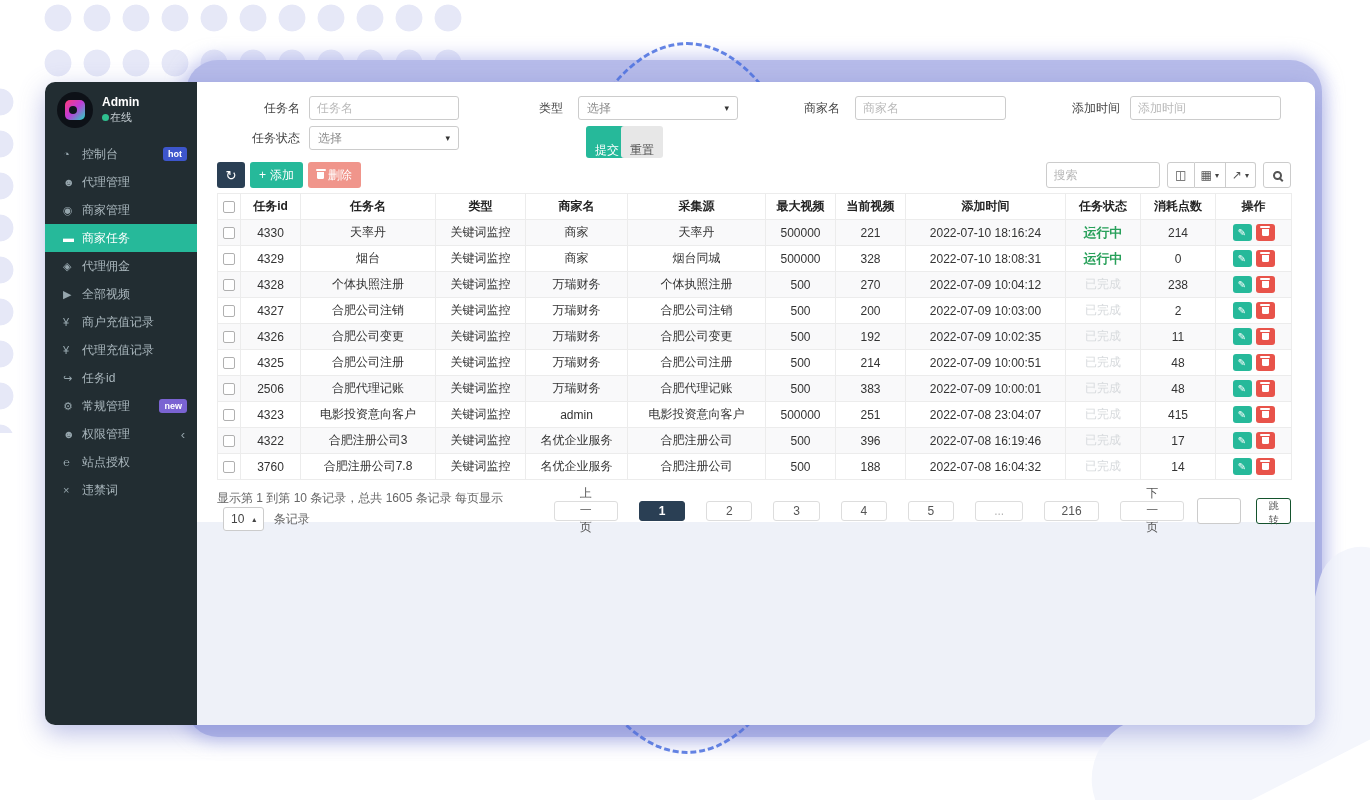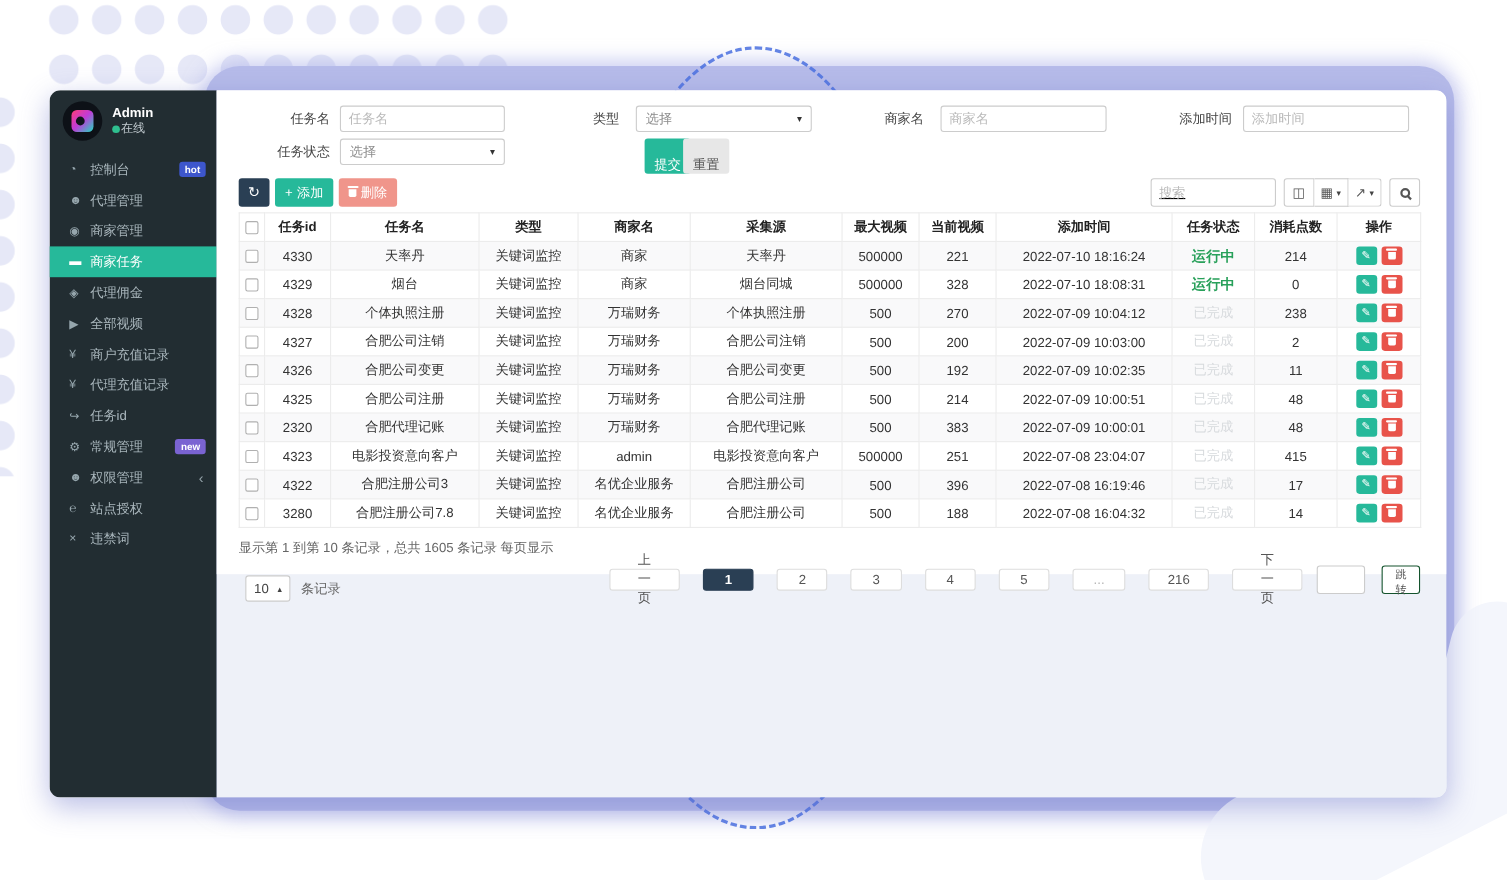--- a/index.html
+++ b/index.html
@@ -59,21 +59,21 @@
   .fbtn.reset{background:#e7e7e7;color:#555;}
 
   
   .toolbar{display:flex;justify-content:space-between;align-items:center;margin:3px 24px 0 20px;height:28px;}
   .tb-left{display:flex;gap:5px;}
   .tbtn{height:26px;border:none;border-radius:3px;font-size:12px;display:inline-flex;align-items:center;gap:4px;padding:0 9px;cursor:pointer;color:#fff;}
   .tbtn.dark{background:var(--dark);width:28px;justify-content:center;padding:0;font-size:13px;}
   .tbtn.teal{background:var(--accent);}
   .tbtn.pink{background:var(--danger-muted);}
   .tb-right{display:flex;align-items:center;gap:7px;}
-  .search-input{width:114px;height:26px;border:1px solid #ccc;border-radius:3px;font-size:12px;padding:0 7px;outline:none;color:#000000;text-decoration:underline;}
+  .search-input{width:114px;height:26px;border:1px solid #ccc;border-radius:3px;font-size:12px;padding:0 7px;outline:none;color:#000000;}
   .search-input::placeholder{color:#b9b9b9;}
   .btn-group{display:flex;}
   .gbtn{height:26px;min-width:28px;background:#fff;border:1px solid #ccc;display:inline-flex;align-items:center;justify-content:center;gap:3px;font-size:12px;color:#555;cursor:pointer;padding:0 6px;}
   .gbtn + .gbtn{border-left:none;}
   .btn-group .gbtn:first-child{border-radius:3px 0 0 3px;}
   .btn-group .gbtn:last-child{border-radius:0 3px 3px 0;}
   .gbtn .sm{font-size:8px;color:#444;}
   .gbtn.single{border-radius:3px;border-left:1px solid #ccc;}
   .mag{width:9px;height:9px;border:2px solid #555;border-radius:50%;position:relative;display:inline-block;}
   .mag::after{content:"";position:absolute;width:2px;height:5px;background:#555;right:-2px;bottom:-4px;transform:rotate(-45deg);}
@@ -89,21 +89,21 @@
   .st-done{color:var(--done);}
   .ops{display:inline-flex;gap:4px;align-items:center;vertical-align:middle;}
   .opbtn{width:19px;height:17px;border:none;border-radius:3px;display:inline-flex;align-items:center;justify-content:center;cursor:pointer;color:#fff;}
   .opbtn.edit{background:var(--accent);font-size:10px;}
   .opbtn.del{background:var(--danger);}
   .trash{width:7px;height:7px;background:#fff;border-radius:0 0 1.5px 1.5px;position:relative;display:inline-block;}
   .trash::before{content:"";position:absolute;top:-3px;left:-1.5px;width:10px;height:2px;background:#fff;border-radius:1px;}
 
   
   .tfoot{display:flex;justify-content:space-between;align-items:center;margin:10px 24px 0 20px;font-size:12px;color:#666;}
-  .psize{display:inline-flex;align-items:center;gap:8px;border:1px solid #ccc;border-radius:3px;height:24px;padding:0 7px;margin:16px 6px;color:#444;cursor:pointer;background:#fff;}
+  .psize{display:inline-flex;align-items:center;gap:8px;border:1px solid #ccc;border-radius:3px;height:24px;padding:0 7px;margin:0 6px;color:#444;cursor:pointer;background:#fff;}
   .psize .sm{font-size:8px;color:#444;}
   .pager{display:flex;align-items:center;gap:5px;}
   .pbtn{height:20px;min-width:27px;padding:0 20px;border:1px solid #ddd;background:#fff;border-radius:3px;font-size:12px;color:#555;display:inline-flex;align-items:center;justify-content:center;cursor:pointer;margin-left:16px;}
   .pbtn.active{background:var(--dark);border-color:var(--dark);color:#fff;font-weight:bold;}
   .pbtn.ellipsis{color:#b5b5b5;cursor:default;}
   .jump-input{width:44px;height:26px;border:1px solid #ccc;border-radius:3px;margin-left:8px;outline:none;padding:0 5px;font-size:12px;}
   .jump-btn{height:26px;padding:0 10px;border:1px solid #14532d;background:#fff;border-radius:3px;font-size:10px;color:#555;margin-left:10px;cursor:pointer;}
 </style>
 </head>
 <body>
@@ -404,21 +404,21 @@
                       <button class="opbtn edit">
                         <span>✎</span>
                       </button>
                       <button class="opbtn del">
                         <span class="trash"></span>
                       </button>
                     </span></td>
                 </tr>
                 <tr>
                   <td><span class="cb"></span></td>
-                  <td>2320</td>
+                  <td>2506</td>
                   <td>合肥代理记账</td>
                   <td>关键词监控</td>
                   <td>万瑞财务</td>
                   <td>合肥代理记账</td>
                   <td>500</td>
                   <td>383</td>
                   <td>2022-07-09 10:00:01</td>
                   <td><span class="st-done">已完成</span></td>
                   <td>48</td>
                   <td><span class="ops">
@@ -467,21 +467,21 @@
                       <button class="opbtn edit">
                         <span>✎</span>
                       </button>
                       <button class="opbtn del">
                         <span class="trash"></span>
                       </button>
                     </span></td>
                 </tr>
                 <tr>
                   <td><span class="cb"></span></td>
-                  <td>3280</td>
+                  <td>3760</td>
                   <td>合肥注册公司7.8</td>
                   <td>关键词监控</td>
                   <td>名优企业服务</td>
                   <td>合肥注册公司</td>
                   <td>500</td>
                   <td>188</td>
                   <td>2022-07-08 16:04:32</td>
                   <td><span class="st-done">已完成</span></td>
                   <td>14</td>
                   <td><span class="ops">

